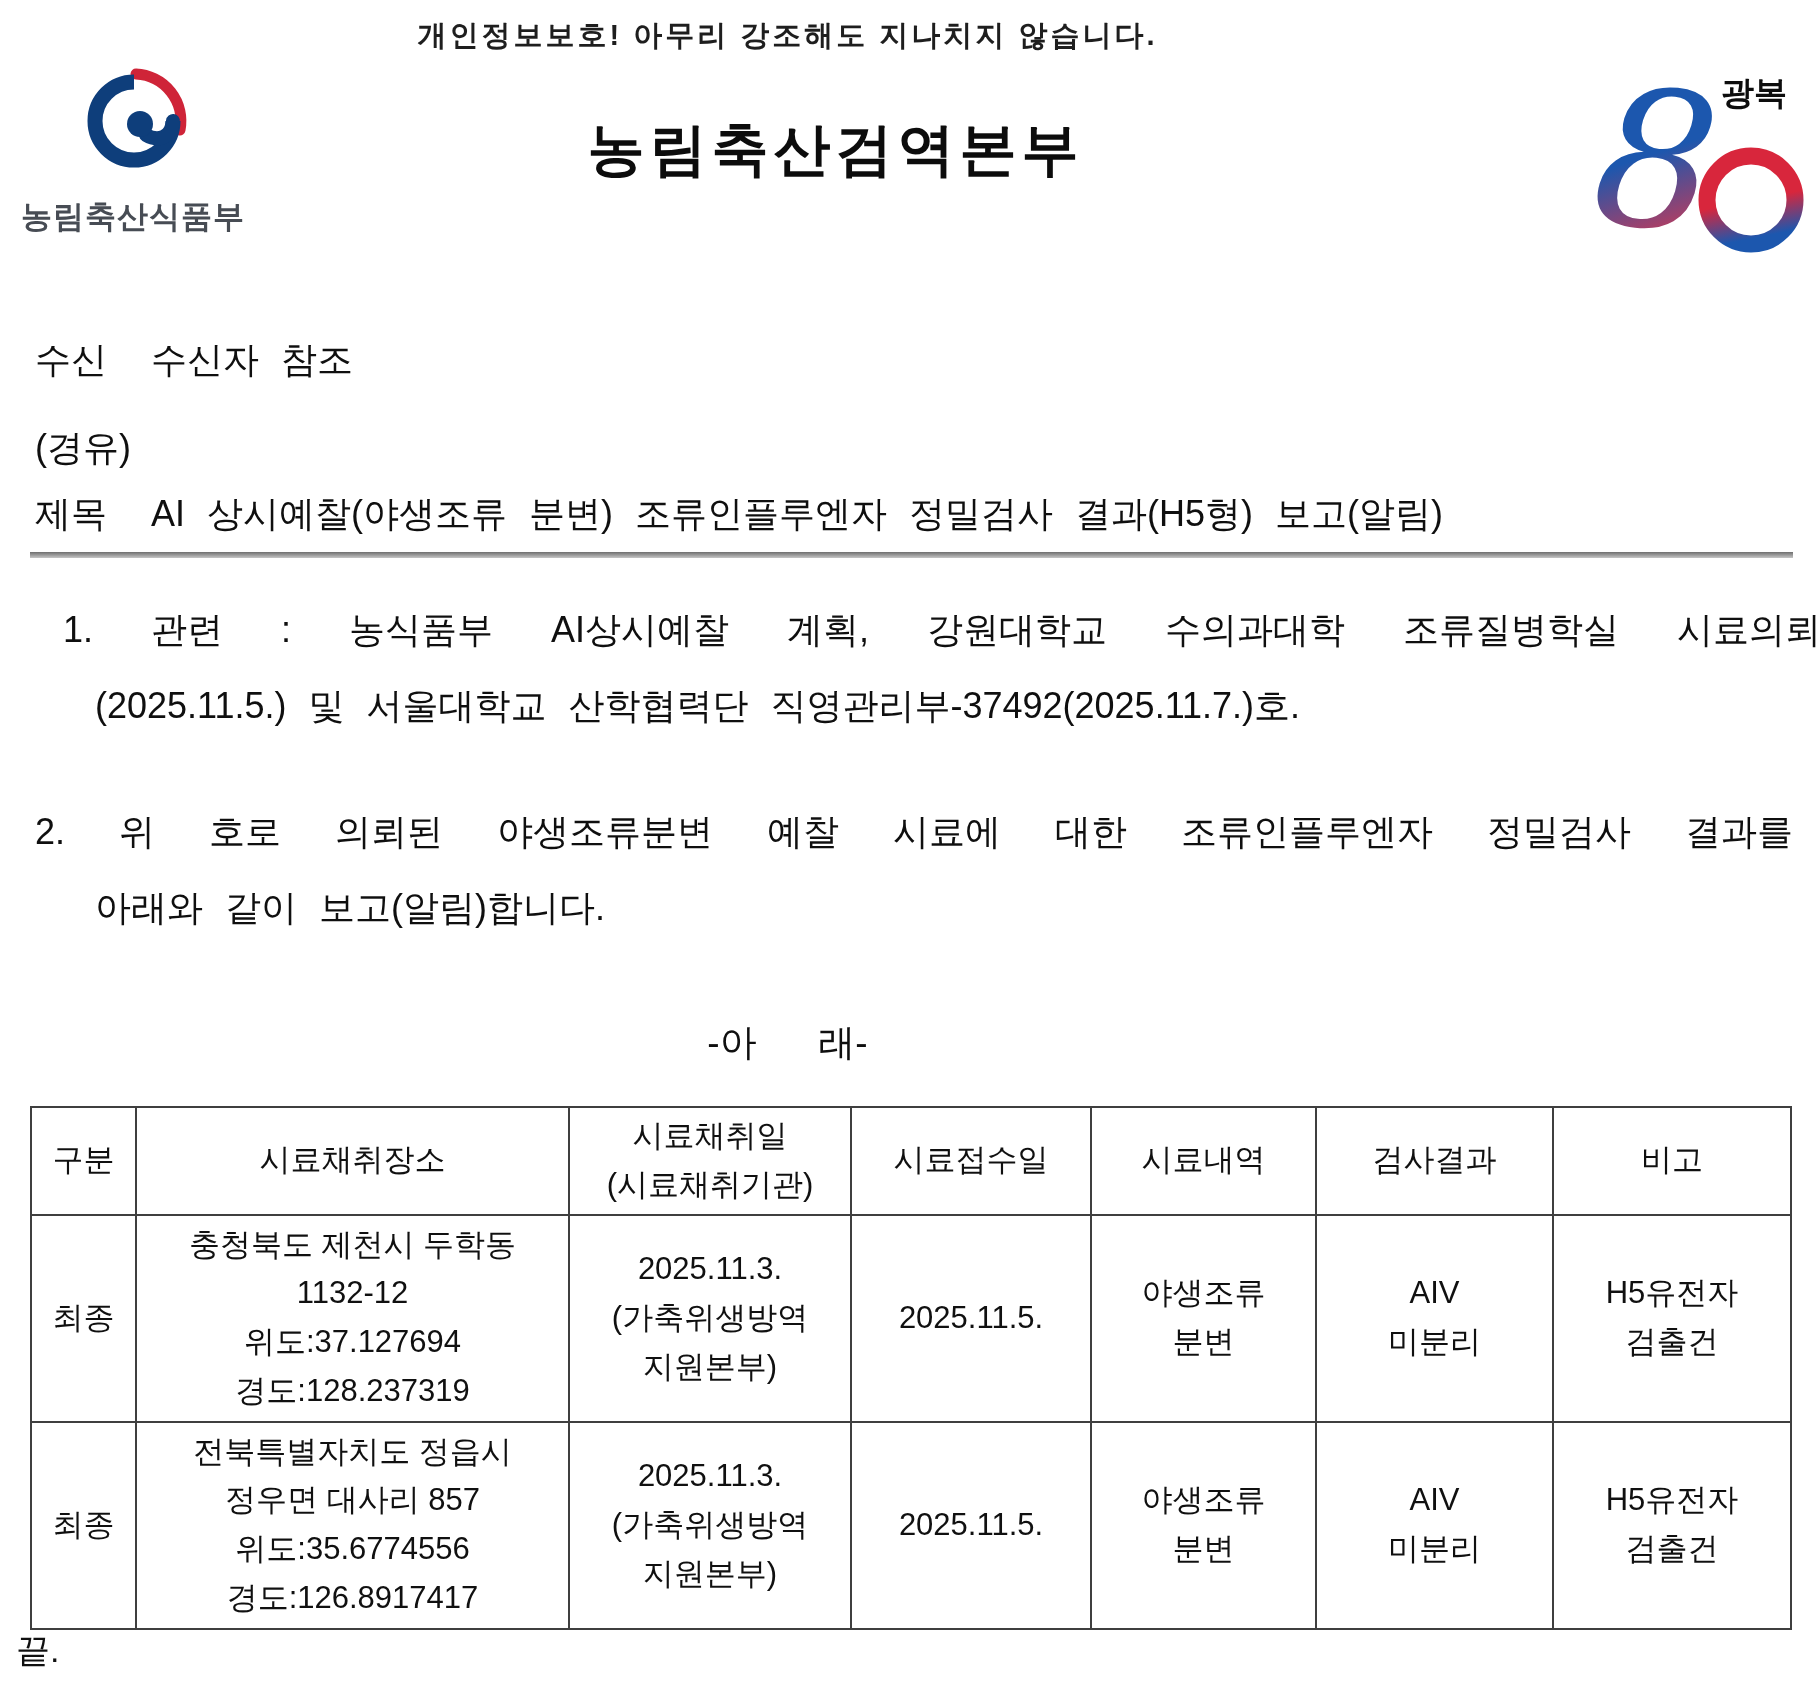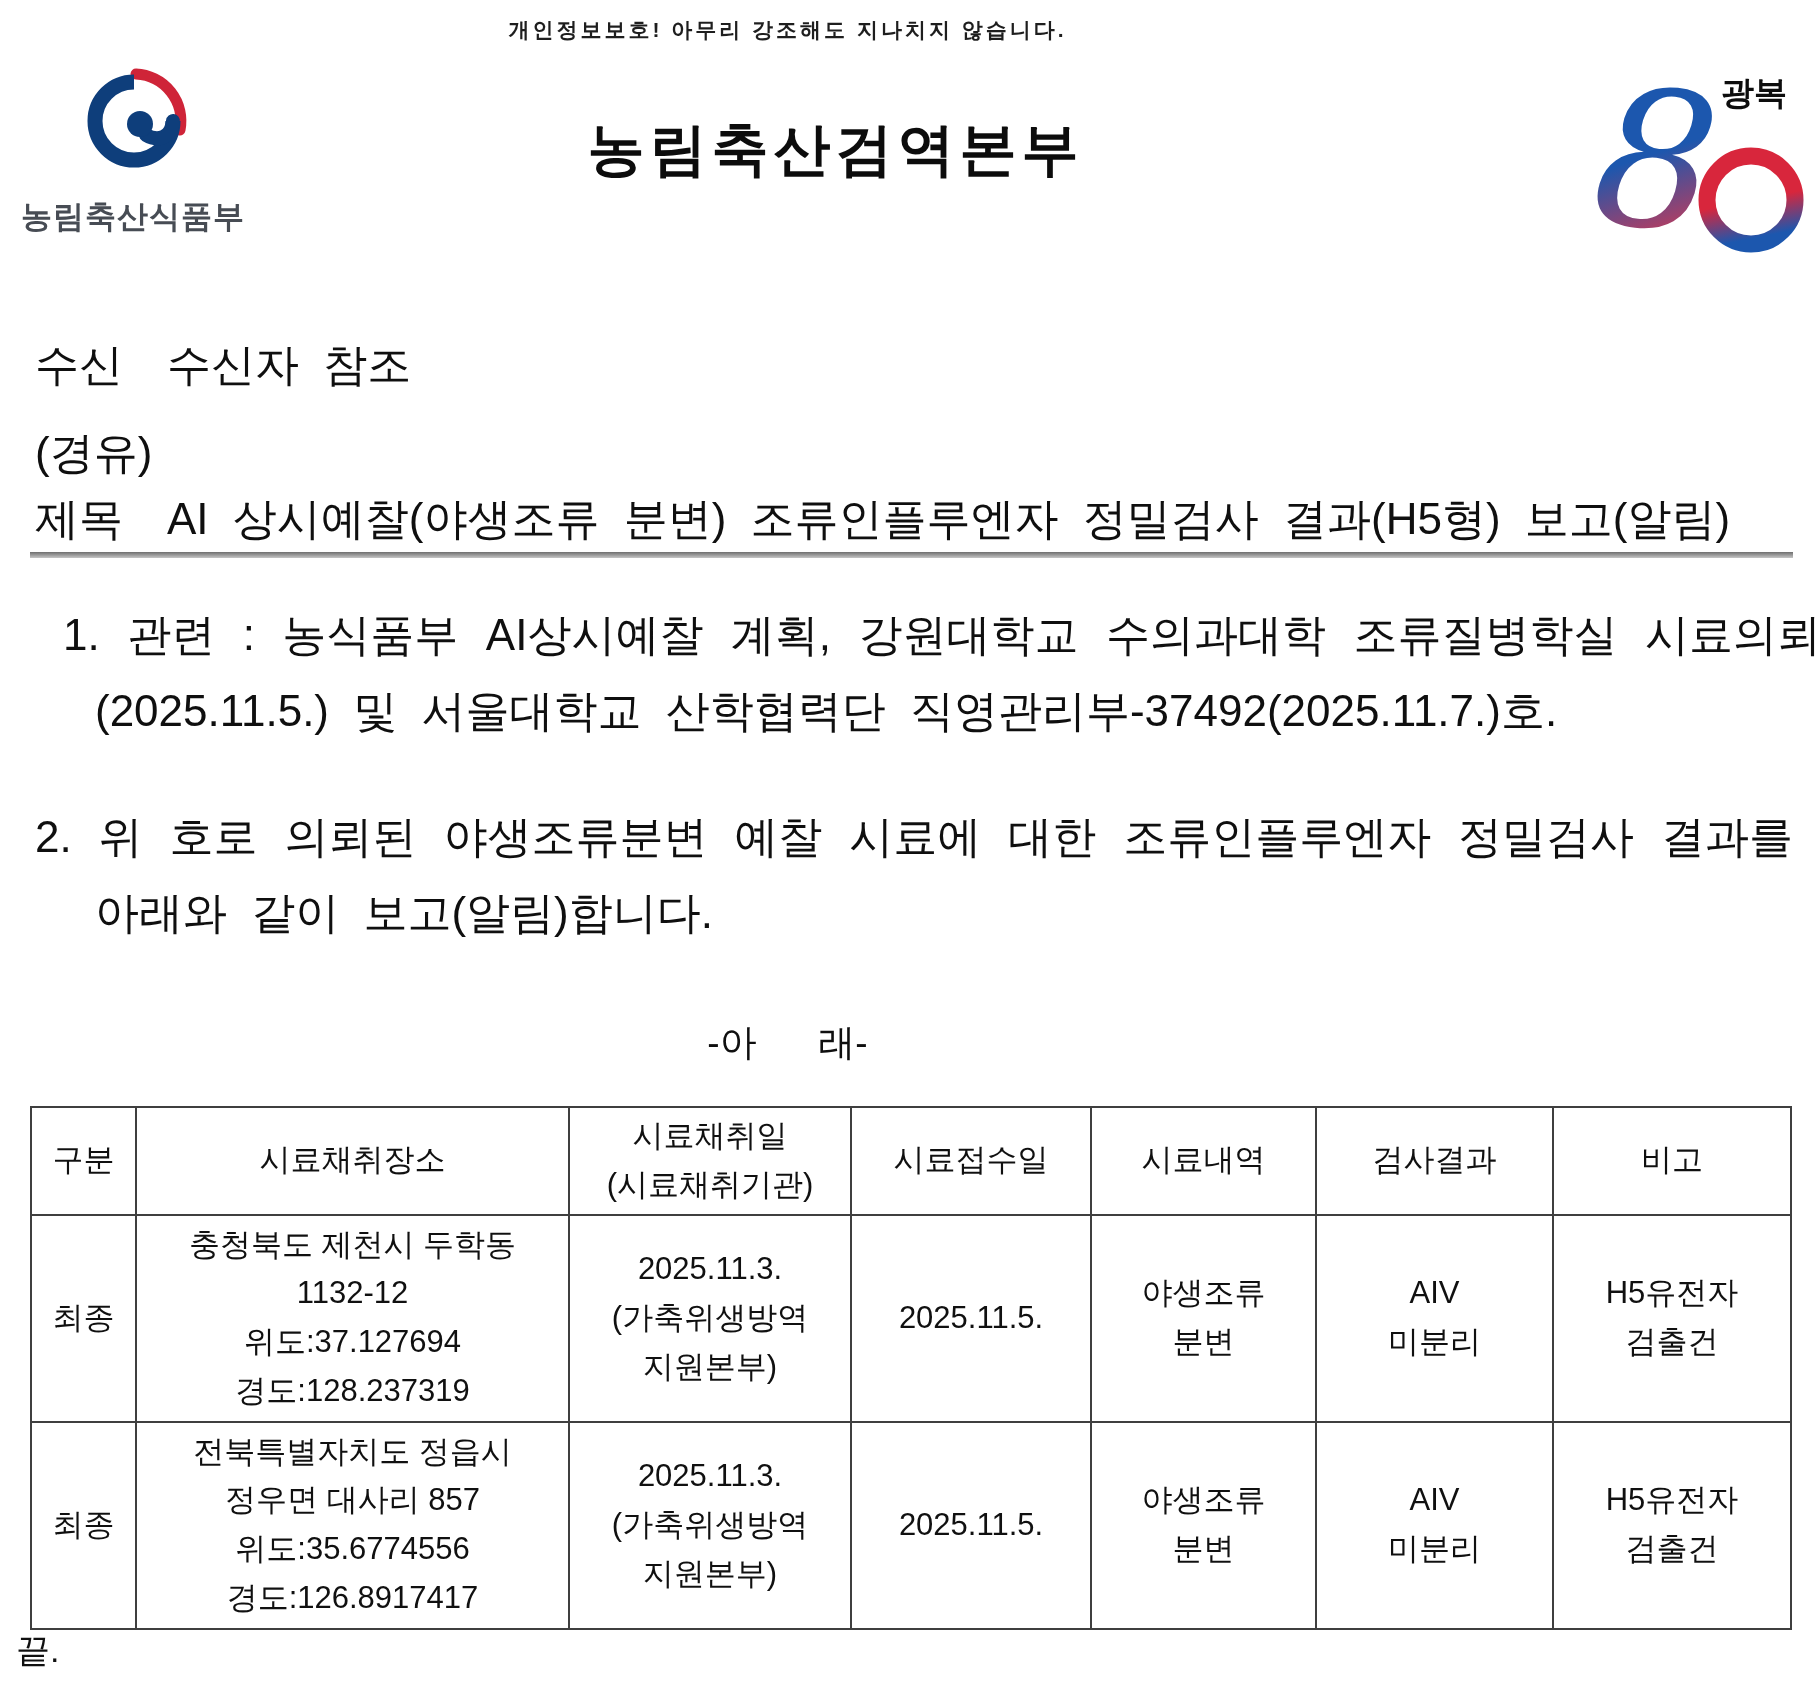--- a/index.html
+++ b/index.html
@@ -2,31 +2,31 @@
 <html><head>
 <meta charset="utf-8">
 <style>
   * { margin:0; padding:0; box-sizing:border-box; }
   html,body { width:1820px; height:1701px; background:#ffffff;
               font-family:"Liberation Sans", sans-serif; color:#121212; }
   .page { position:relative; width:1820px; height:1701px; background:#fff; overflow:hidden; }
 
   .center-band { position:absolute; left:0; width:1575px; text-align:center; }
 
-  .privacy { top:16px; font-size:21px; letter-spacing:3px; color:#1e1e1e; font-weight:bold; }
+  .privacy { top:16px; font-size:29px; letter-spacing:3px; color:#1e1e1e; font-weight:bold; }
 
   .gov-emblem { position:absolute; left:74px; top:66px; }
   .gov-label  { position:absolute; left:8px; top:196px; width:250px; text-align:center;
                 font-size:31px; font-weight:bold; color:#474c54; letter-spacing:1px; }
 
   .doc-title { top:112px; font-size:57px; font-weight:bold; letter-spacing:5px; color:#0c0c0c;margin-left:48px; }
 
   .anniv-logo { position:absolute; left:1588px; top:58px; }
 
-  .line { position:absolute; font-size:44px; color:#0f0f0f; white-space:pre; word-spacing:12px; }
+  .line { position:absolute; font-size:36px; color:#0f0f0f; white-space:pre; word-spacing:12px; }
   .label-gap { display:inline-block; margin-right:44px; }
   .just { width:1758px; text-align:justify; text-align-last:justify; white-space:normal; }
 
   .divider { position:absolute; left:30px; top:552px; width:1763px; height:6px;
              background:linear-gradient(#6e6e6e,#c6c6c6); }
 
   .below-marker { top:1018px; font-size:37px; white-space:pre; color:#0f0f0f; }
 
   table.results { position:absolute; left:30px; top:1106px; width:1760px;
                   border-collapse:collapse; table-layout:fixed; }

